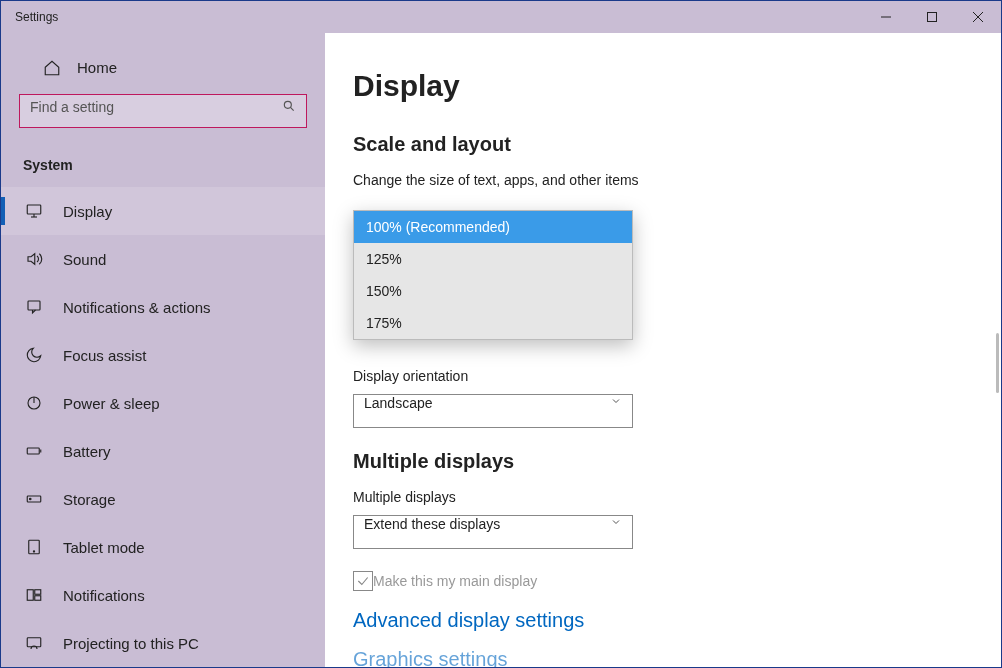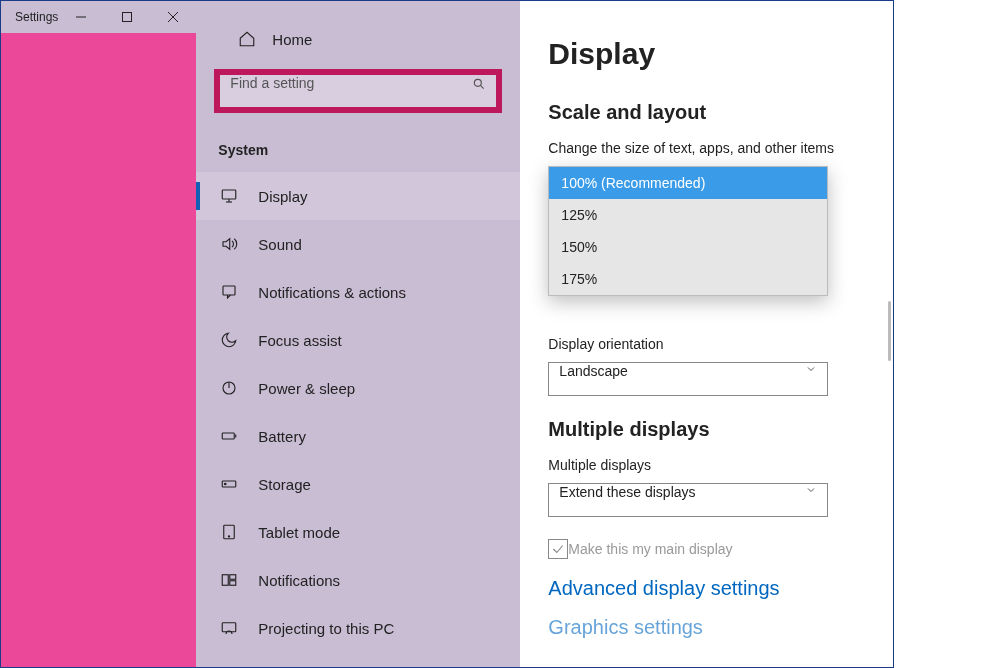--- a/index.html
+++ b/index.html
@@ -1,19 +1,19 @@
 <!DOCTYPE html>
 <html><head>
 <meta charset="utf-8">
 <style>
   * { box-sizing: border-box; margin: 0; padding: 0; font-family: "Segoe UI", Tahoma, sans-serif; }
   html, body { width: 1002px; height: 668px; overflow: hidden; background:#fff; }
   .window {
-    width: 894px; height: 668px; border: 1px solid #1a3a8a; position: relative;
-    display: flex; flex-direction: row; background:#ec4899;
+    width: 1002px; height: 668px; border: 1px solid #1a3a8a; position: relative;
+    display: flex; flex-direction: column; background:#22c55e;
   }
   .titlebar {
     height: 32px; display:flex; align-items:center; justify-content:space-between;
     background:#c9bdd4; border-bottom:0;
   }
   .titlebar-left { padding-left:14px; font-size:12px; color:#222;}
   .win-controls { display:flex; height:32px;}
   .win-btn { width:46px; height:32px; display:flex; align-items:center; justify-content:center;
     font-size:13px; color:#222; cursor:default;}
   .win-btn svg { stroke:#222; }
@@ -22,22 +22,22 @@
     width:324px; background:#c9bdd4; display:flex; flex-direction:column;
     padding-top:20px; position:relative;
   }
   .home-row {
     display:flex; align-items:center; padding-left:40px; height:36px; margin-bottom:12px;
     font-size:15px; color:#222;
   }
   .home-row .icon { width:22px; display:flex; justify-content:center; margin-right:14px;}
   .search-wrap { padding: 0 18px 20px 18px;}
   .search-box {
-    width:100%; height:34px; border:6px solid #be185d; background:#d8cee0;
-    display:flex; align-items:flex-end; padding:16px 10px; font-size:14px; color:#555;
+    width:100%; height:34px; border:1px solid #be185d; background:#d8cee0;
+    display:flex; align-items:flex-start; padding:4px 10px; font-size:14px; color:#555;
   }
   .search-box input {
     flex:1; border:none; background:transparent; outline:none; font-size:14px; color:#333;
   }
   .search-box input::placeholder { color:#555; }
   .section-label { font-size:14px; font-weight:600; padding:0 8px 14px 22px; color:#222;margin-top:9px;}
   .nav { display:flex; flex-direction:column;}
   .nav-item {
     height:48px; display:flex; align-items:center; padding-left:22px;
     font-size:15px; color:#222; position:relative; cursor:default;
@@ -64,21 +64,21 @@
   .checkbox-row { display:flex; align-items:center; gap:0; font-size:14px; color:#999; margin:14px 0 18px 0;}
   .cb {
     width:20px; height:20px; border:1px solid #888; display:flex; align-items:center; justify-content:center;
     color:#888; font-size:14px;
   }
   
   .combo-open {
     width:280px; position:relative; margin-bottom:22px;
   }
   .combo-list {
-    position:absolute; top:0; left:0; width:280px; background:#e6e6e6;
+    position:absolute; top:12px; left:0; width:280px; background:#e6e6e6;
     border:1px solid #bbb; box-shadow:0 6px 18px rgba(0,0,0,0.25); z-index:10;
   }
   .combo-item { height:32px; display:flex; align-items:center; padding:0 12px; font-size:14px; color:#222;}
   .combo-item.selected { background:#3a9be8; color:#fff;}
   .spacer-under-combo { height:140px; }
   .scrollhint {
     position:absolute; right:2px; top:300px; width:3px; height:60px; background:#bbb; border-radius:2px;
   }
   svg { display:block;}
 </style>

